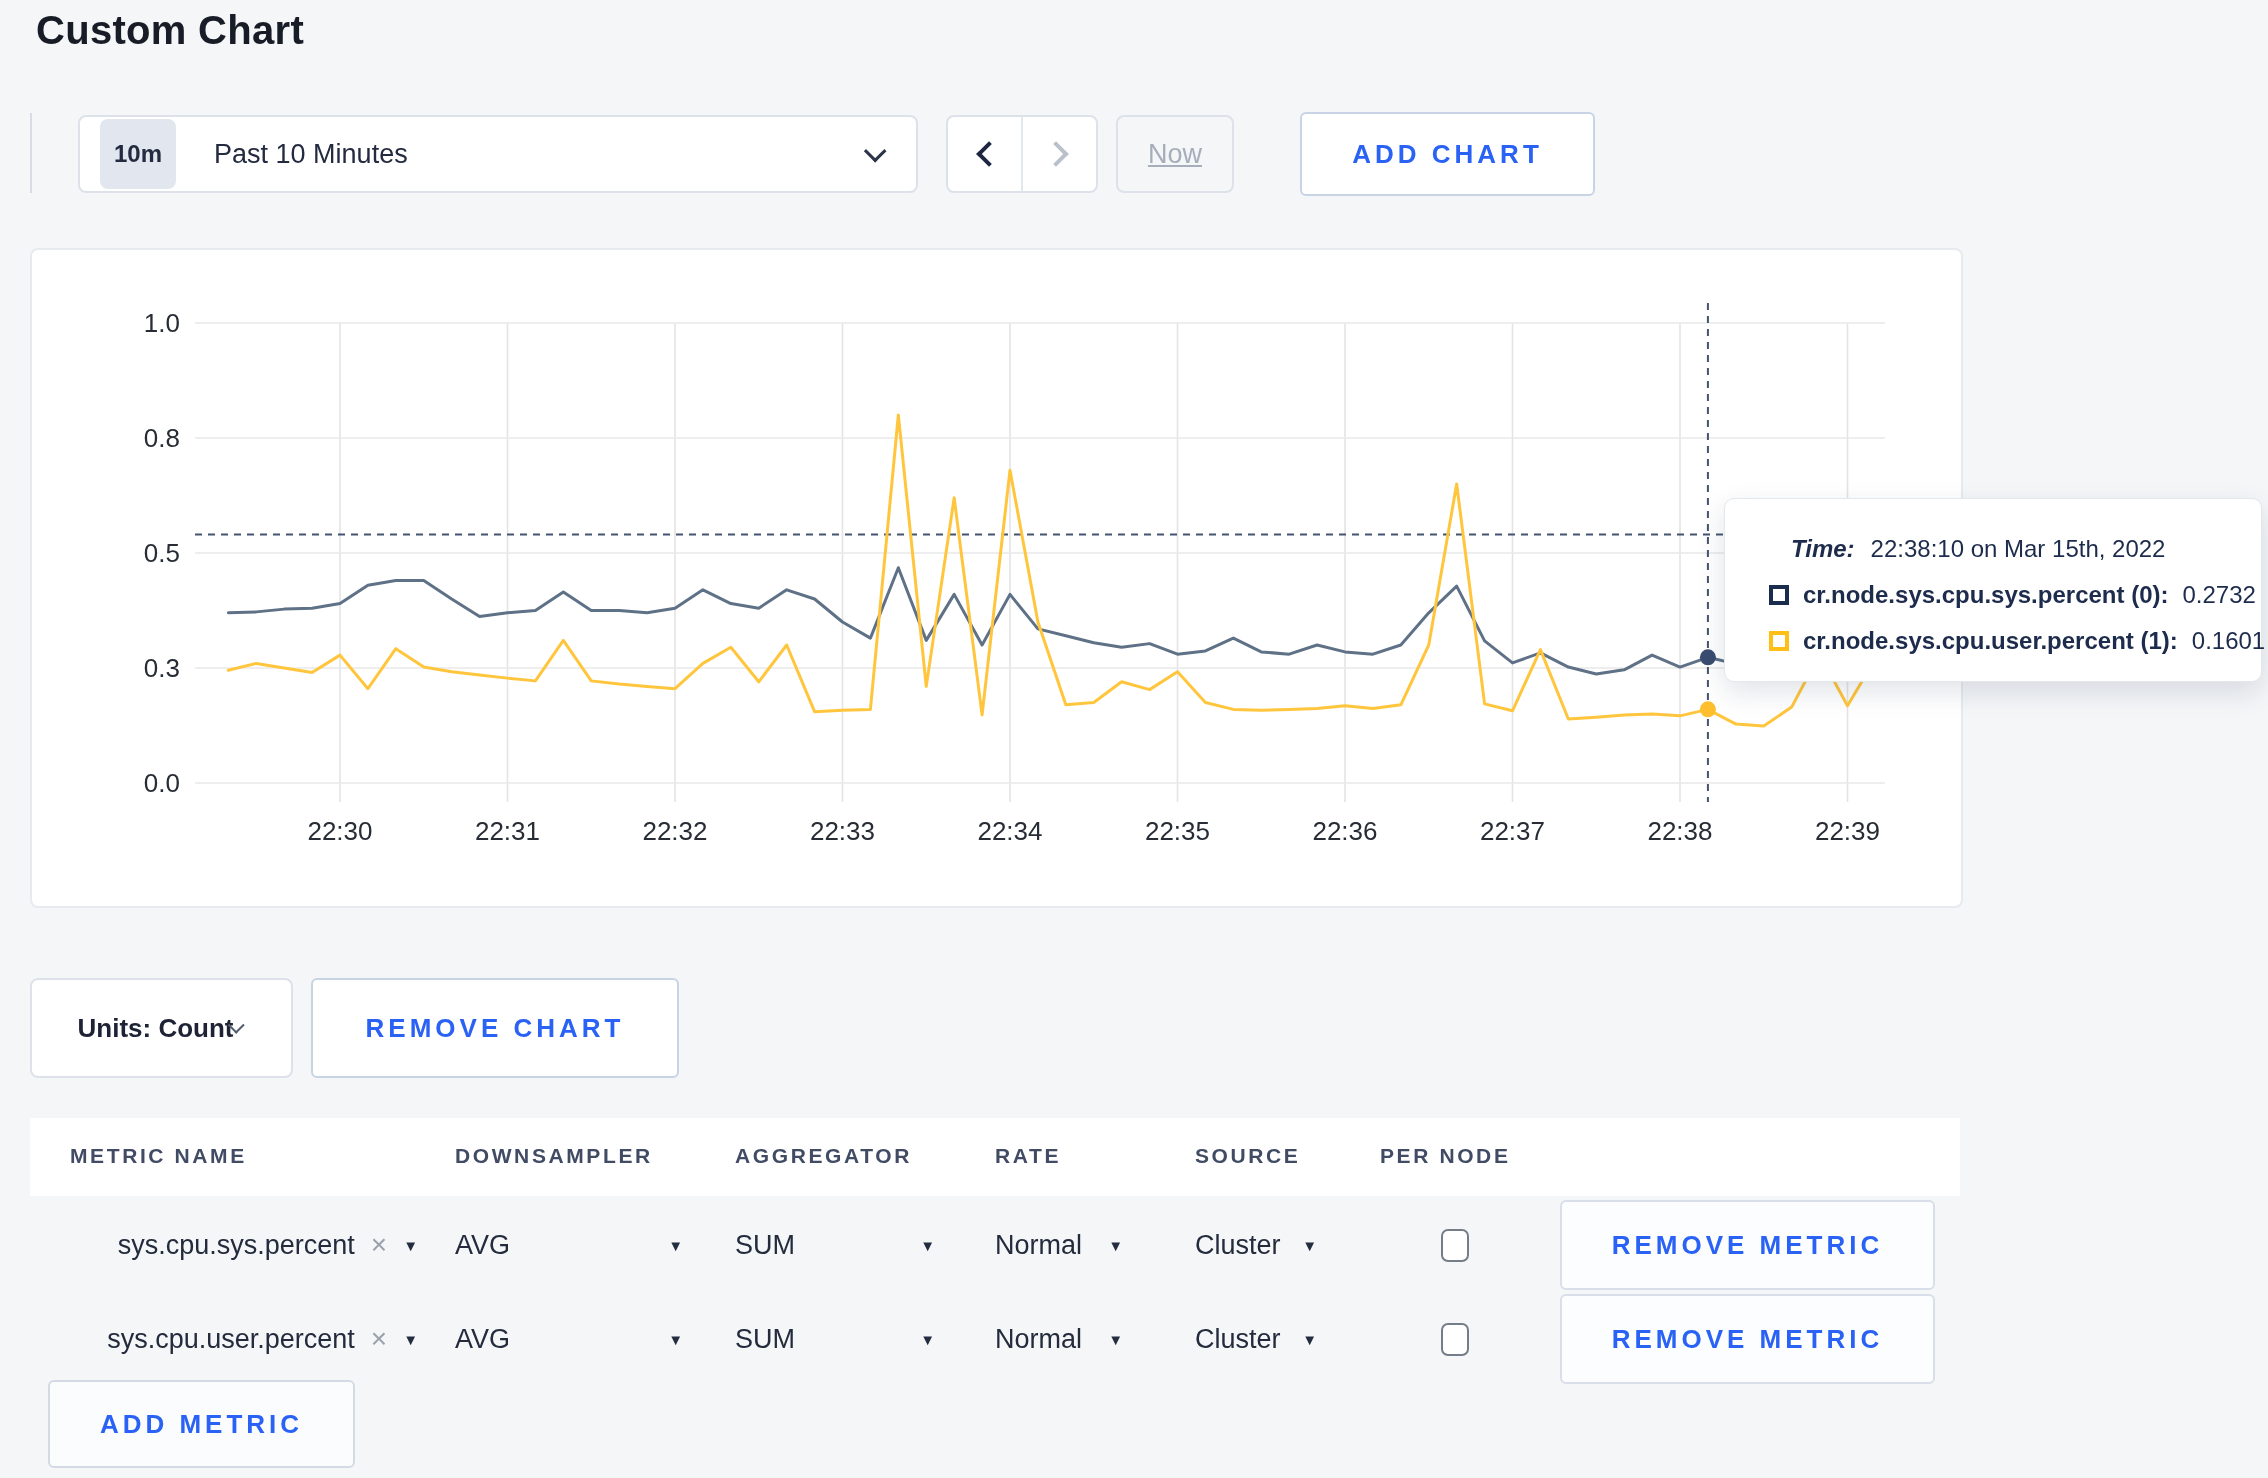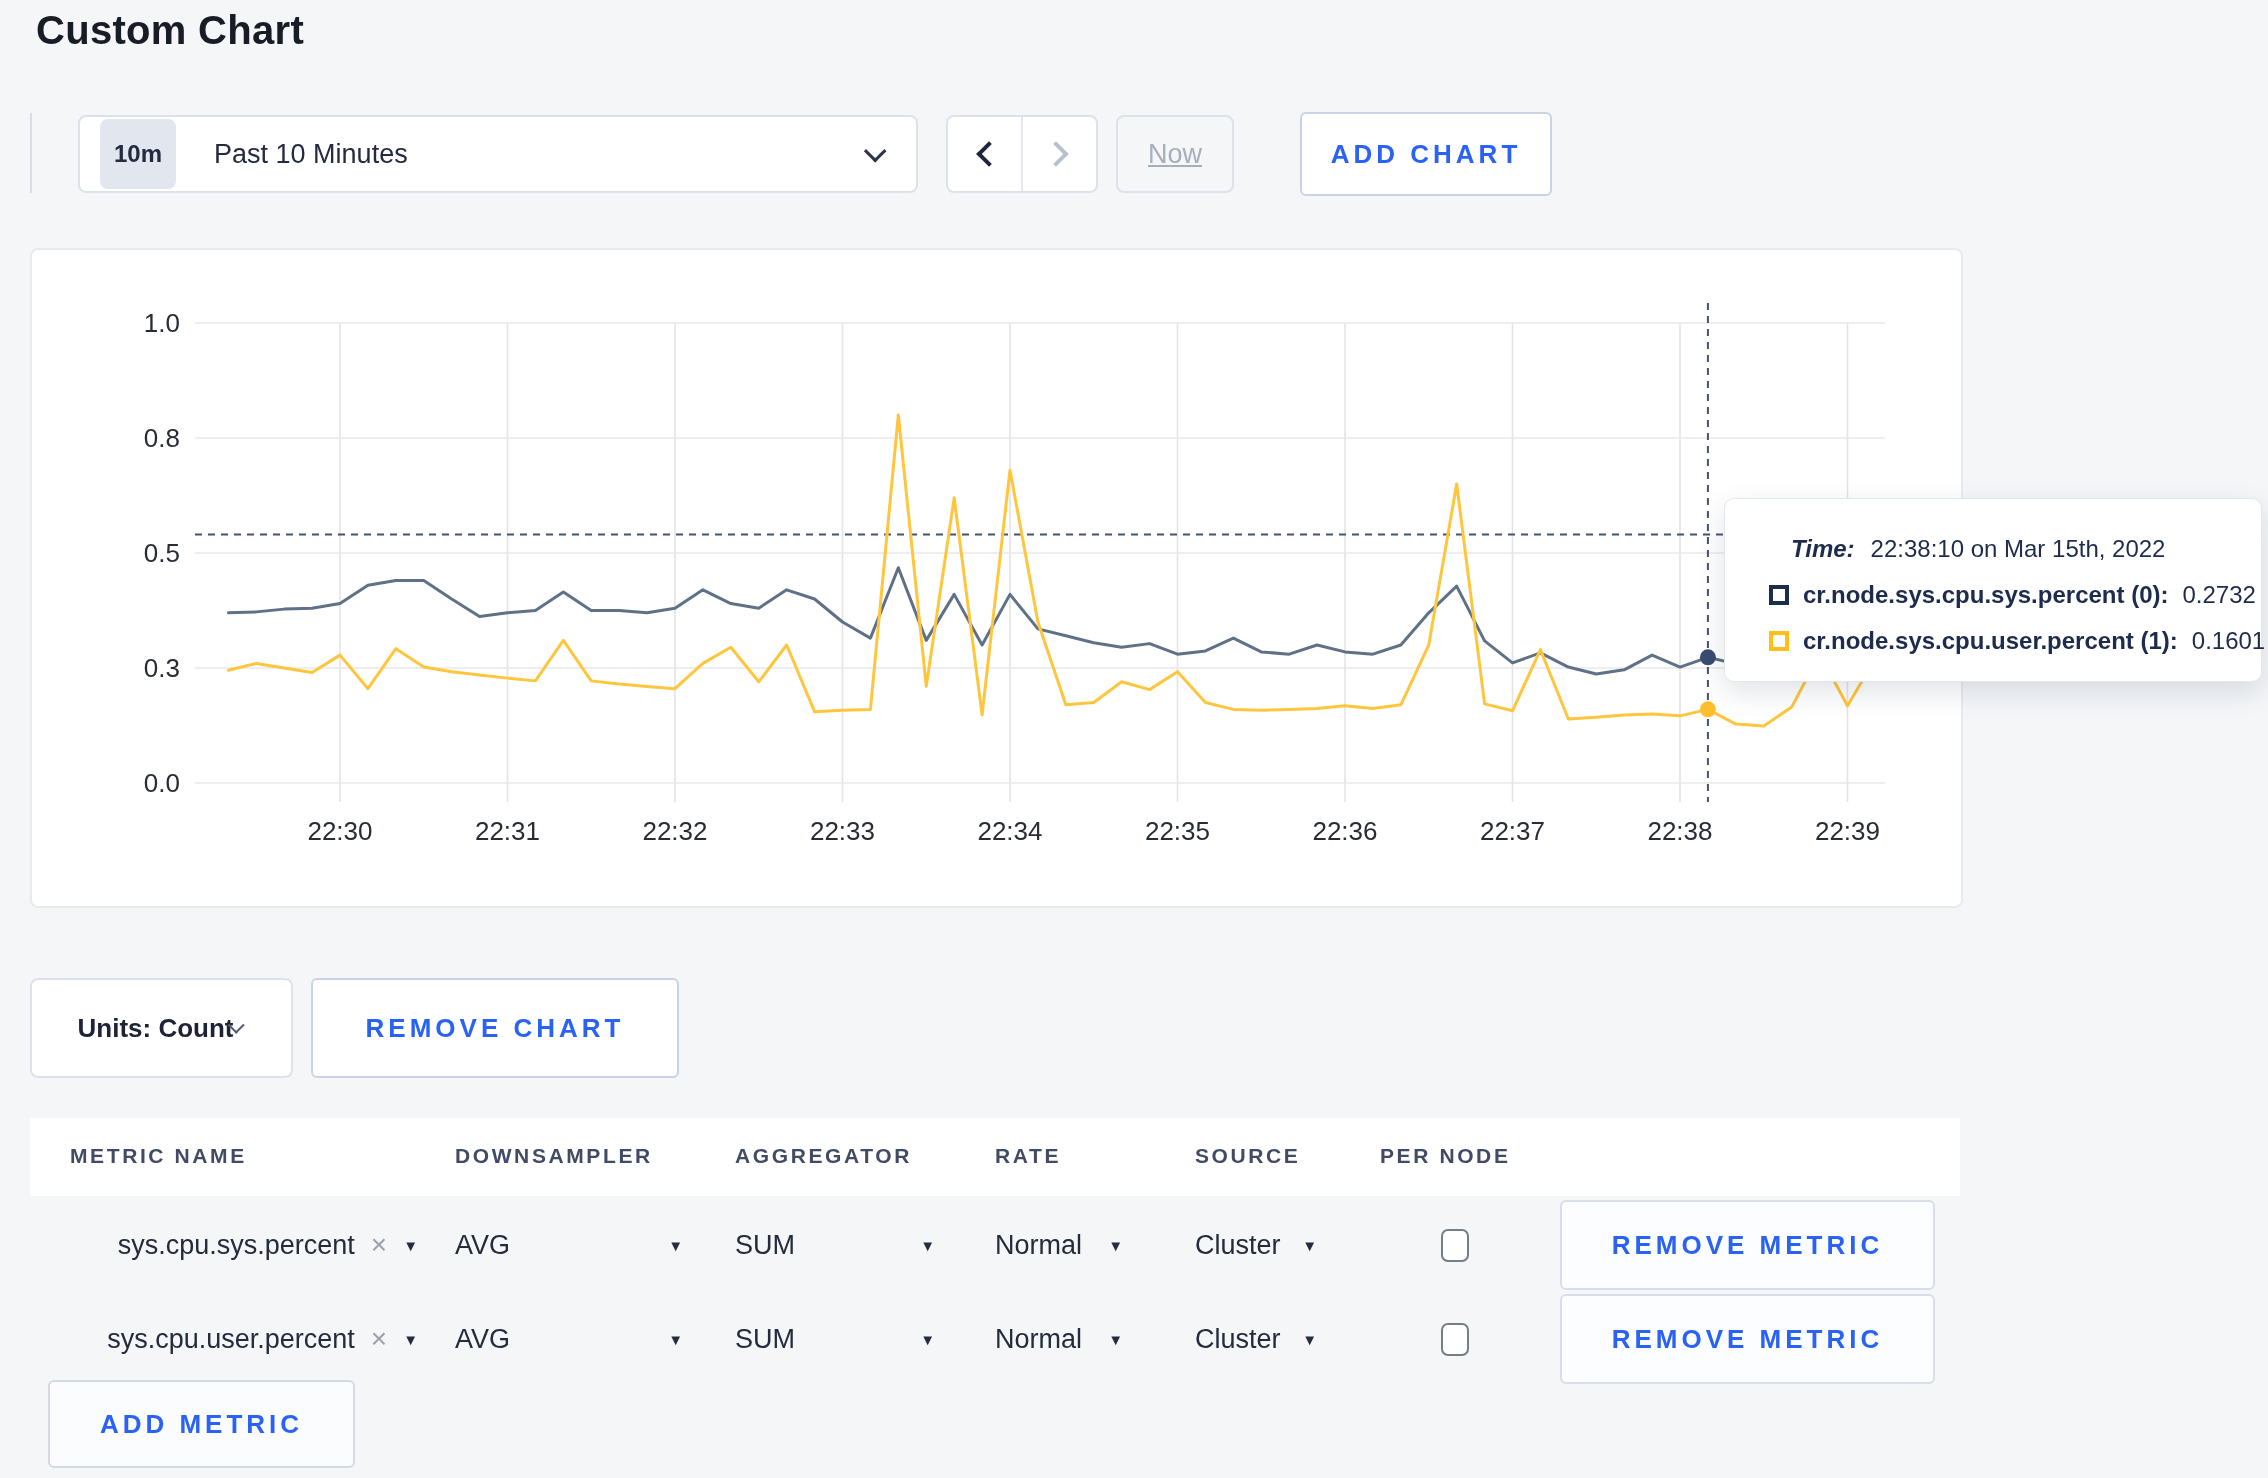--- a/index.html
+++ b/index.html
@@ -47,21 +47,21 @@
   .now-btn {
     position:absolute; left:1116px; top:115px; width:118px; height:78px;
     background:transparent; border:2px solid #dde2ea; border-radius:8px;
     font-size:27px; color:#a6aebb; display:flex; align-items:center; justify-content:center;text-decoration:underline;
   }
   .blue-btn {
     background:#fff; border:2px solid #c9d3e6; border-radius:6px;
     color:#2a62f5; letter-spacing:4px; font-size:26px; font-weight:600;
     display:flex; align-items:center; justify-content:center; cursor:pointer;
   }
-  .add-chart { position:absolute; left:1300px; top:112px; width:252px; height:84px; }
+  .add-chart { position:absolute; left:1300px; top:112px; width:295px; height:84px; }
   
   .chart-card {
     position:absolute; left:30px; top:248px; width:1933px; height:660px;
     background:#fff; border:2px solid #e7eaef; border-radius:8px;
   }
   .chart-card svg { display:block; }
   
   .tooltip {
     position:absolute; left:1724px; top:498px; width:538px; height:184px;
     background:#fff; border:1px solid #e3e7ee; border-radius:10px;

